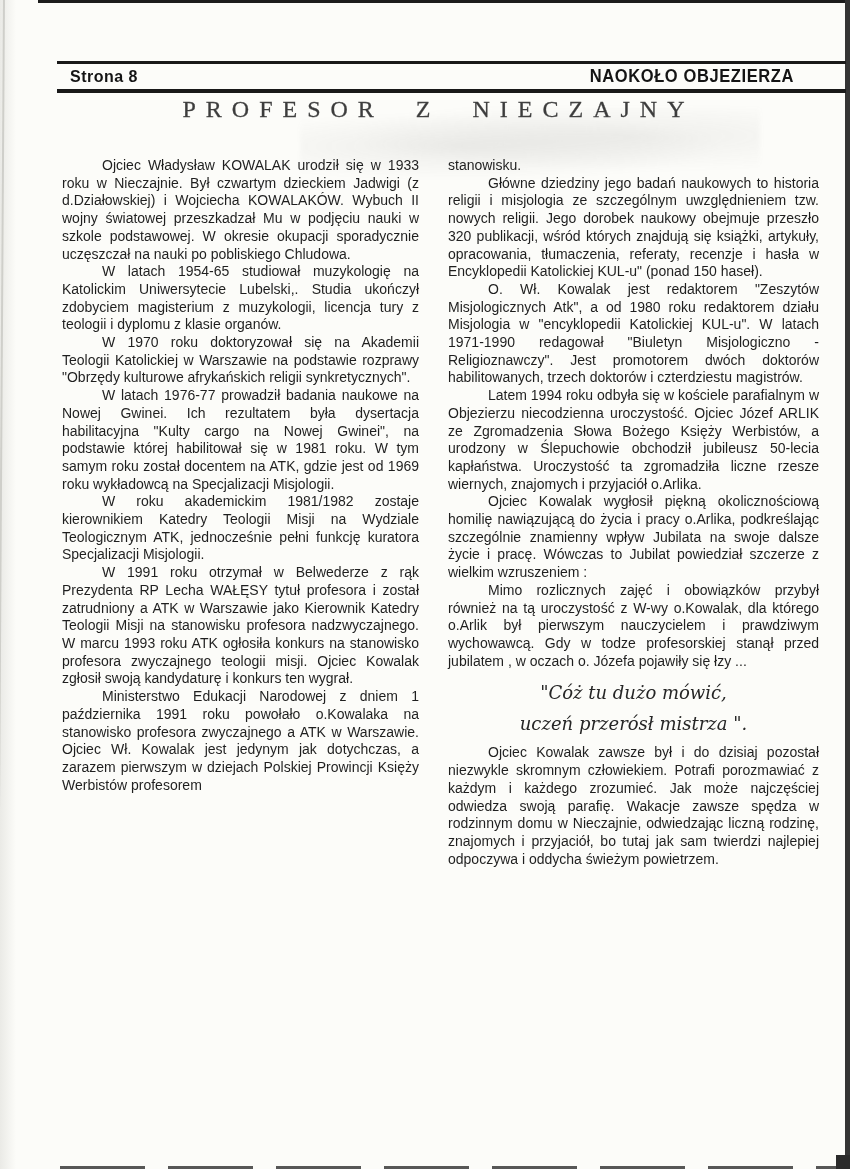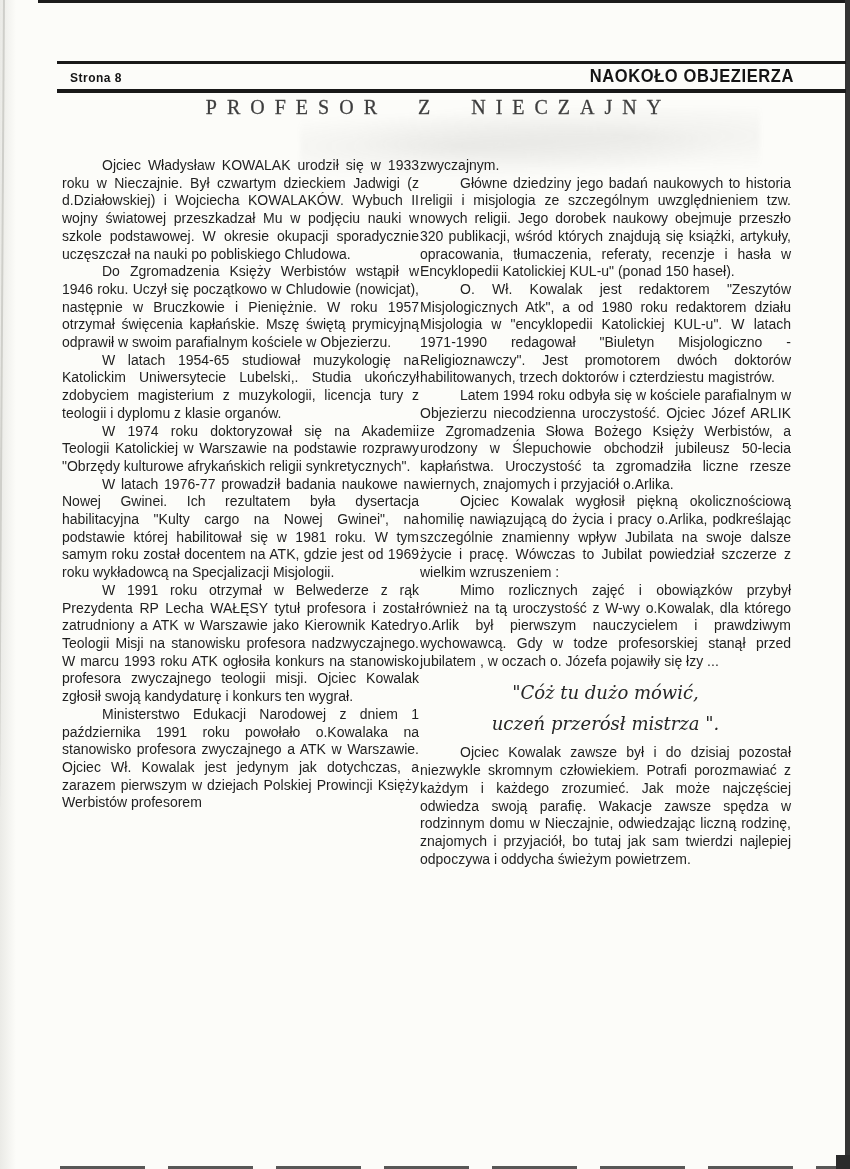--- a/index.html
+++ b/index.html
@@ -19,41 +19,41 @@
     background:repeating-linear-gradient(to right,#2e2e2e 0 85px,transparent 85px 108px); opacity:.8; }
   .scan-corner-br { position:absolute; right:0; bottom:0; width:14px; height:14px; background:#2b2b2b; }
 
   
   .header {
     position:absolute; left:57px; top:61px; width:789px; box-sizing:border-box;
     border-top:3px solid #191919; border-bottom:4px solid #191919;
     padding:3px 10px 3px 13px;
     display:flex; justify-content:space-between; align-items:baseline;
   }
-  .header-page { font-size:12px; font-weight:bold; letter-spacing:.5px; color:#141414; }
+  .header-page { font-size:16px; font-weight:bold; letter-spacing:.5px; color:#141414; }
   .header-masthead { font-size:16.5px; font-weight:bold; letter-spacing:.6px;
     padding-right:42px; color:#141414; transform:scaleY(1.1); transform-origin:center bottom; }
 
   
   .title {
     position:absolute; top:96px; left:57px; width:763px; text-align:center;
-    font-family:"Liberation Serif", serif; font-size:20px; font-weight:500;
+    font-family:"Liberation Serif", serif; font-size:24px; font-weight:500;
     letter-spacing:10px; word-spacing:16px; color:#3c3c3c;
     -webkit-text-stroke:.3px #4a4a4a;
   }
   .ghost {
     position:absolute; top:108px; left:300px; width:460px; height:70px;
     background:
       radial-gradient(ellipse at 35% 55%, rgba(110,110,110,.10), transparent 62%),
       radial-gradient(ellipse at 72% 40%, rgba(110,110,110,.09), transparent 60%);
     filter:blur(2px);
   }
 
   
-  .columns { position:absolute; top:157px; left:62px; display:flex; gap:1px; }
+  .columns { position:absolute; top:157px; left:62px; display:flex; gap:29px; }
   .col { font-size:14px; line-height:17.7px; text-align:justify; color:#1f1f1f; }
   .col-left  { width:357px; }
   .col-right { width:371px; }
   p.para { margin:0; text-indent:40px; }
   p.para.noindent { text-indent:0; }
   .quote {
     margin:7px 0 5px; text-align:center;
     font-family:"DejaVu Serif", serif; font-style:italic;
     font-size:18px; line-height:31px; color:#262626;
   }
@@ -75,29 +75,29 @@
     <span class="header-masthead">NAOKOŁO OBJEZIERZA</span>
   </div>
 
   <div class="ghost"></div>
 
   <div class="title">PROFESOR Z NIECZAJNY</div>
 
   <div class="columns">
     <div class="col col-left">
       <p class="para">Ojciec Władysław KOWALAK urodził się w 1933 roku w Nieczajnie. Był czwartym dzieckiem Jadwigi (z d.Działowskiej) i Wojciecha KOWALAKÓW. Wybuch II wojny światowej przeszkadzał Mu w podjęciu nauki w szkole podstawowej. W okresie okupacji sporadycznie uczęszczał na nauki po pobliskiego Chludowa.</p>
-      <p class="para">Do Zgromadzenia Księży Werbistów wstąpił w 1946 roku. Uczył się początkowo w Chludowie (nowicjat), następnie w Bruczkowie i Pieniężnie. W roku 1957 otrzymał święcenia kapłańskie. Mszę świętą prymicyjną odprawił w swoim parafialnym kościele w Objezierzu.</p>
       <p class="para">W latach 1954-65 studiował muzykologię na Katolickim Uniwersytecie Lubelski,. Studia ukończył zdobyciem magisterium z muzykologii, licencja tury z teologii i dyplomu z klasie organów.</p>
-      <p class="para">W 1974 roku doktoryzował się na Akademii Teologii Katolickiej w Warszawie na podstawie rozprawy "Obrzędy kulturowe afrykańskich religii synkretycznych".</p>
+      <p class="para">W 1970 roku doktoryzował się na Akademii Teologii Katolickiej w Warszawie na podstawie rozprawy "Obrzędy kulturowe afrykańskich religii synkretycznych".</p>
       <p class="para">W latach 1976-77 prowadził badania naukowe na Nowej Gwinei. Ich rezultatem była dysertacja habilitacyjna "Kulty cargo na Nowej Gwinei", na podstawie której habilitował się w 1981 roku. W tym samym roku został docentem na ATK, gdzie jest od 1969 roku wykładowcą na Specjalizacji Misjologii.</p>
+      <p class="para">W roku akademickim 1981/1982 zostaje kierownikiem Katedry Teologii Misji na Wydziale Teologicznym ATK, jednocześnie pełni funkcję kuratora Specjalizacji Misjologii.</p>
       <p class="para">W 1991 roku otrzymał w Belwederze z rąk Prezydenta RP  Lecha WAŁĘSY tytuł profesora i został zatrudniony a ATK w Warszawie jako Kierownik Katedry Teologii Misji na stanowisku profesora nadzwyczajnego. W marcu 1993 roku ATK ogłosiła konkurs na stanowisko profesora zwyczajnego teologii misji. Ojciec Kowalak zgłosił swoją kandydaturę i konkurs ten wygrał.</p>
       <p class="para">Ministerstwo Edukacji Narodowej z dniem 1 października 1991 roku powołało o.Kowalaka na stanowisko profesora zwyczajnego a ATK w Warszawie. Ojciec Wł. Kowalak jest jedynym jak dotychczas, a zarazem pierwszym w dziejach Polskiej Prowincji Księży Werbistów profesorem</p>
     </div>
     <div class="col col-right">
-      <p class="para noindent">zwyczajnym.</p>
+      <p class="para noindent">stanowisku.</p>
       <p class="para">Główne dziedziny jego badań naukowych to historia religii i misjologia ze szczególnym uwzględnieniem tzw. nowych religii. Jego dorobek naukowy obejmuje przeszło 320 publikacji, wśród których znajdują się książki, artykuły, opracowania, tłumaczenia, referaty, recenzje i hasła w Encyklopedii Katolickiej KUL-u" (ponad 150 haseł).</p>
       <p class="para">O. Wł. Kowalak jest redaktorem "Zeszytów Misjologicznych  Atk", a od 1980 roku redaktorem działu Misjologia w "encyklopedii Katolickiej KUL-u". W latach 1971-1990 redagował "Biuletyn Misjologiczno - Religioznawczy". Jest promotorem dwóch doktorów habilitowanych, trzech doktorów i czterdziestu magistrów.</p>
       <p class="para">Latem 1994 roku odbyła się w kościele parafialnym w Objezierzu niecodzienna uroczystość. Ojciec Józef ARLIK ze Zgromadzenia  Słowa Bożego Księży Werbistów, a urodzony w Ślepuchowie obchodził jubileusz 50-lecia kapłaństwa. Uroczystość ta zgromadziła liczne rzesze wiernych, znajomych i przyjaciół o.Arlika.</p>
       <p class="para">Ojciec Kowalak wygłosił piękną okolicznościową homilię nawiązującą do życia i pracy o.Arlika, podkreślając szczególnie znamienny wpływ Jubilata na swoje dalsze życie i pracę. Wówczas to Jubilat powiedział szczerze z wielkim wzruszeniem :</p>
       <p class="para">Mimo rozlicznych zajęć i obowiązków przybył również na tą uroczystość z W-wy o.Kowalak, dla którego o.Arlik był pierwszym nauczycielem i prawdziwym wychowawcą. Gdy w todze profesorskiej stanął przed jubilatem , w oczach o. Józefa pojawiły się łzy ...</p>
       <div class="quote">
         <div>"Cóż tu dużo mówić,</div>
         <div>uczeń przerósł mistrza ".</div>
       </div>
       <p class="para">Ojciec Kowalak zawsze był i do dzisiaj pozostał niezwykle skromnym człowiekiem. Potrafi porozmawiać z każdym i każdego zrozumieć. Jak może najczęściej odwiedza swoją parafię. Wakacje zawsze spędza w rodzinnym domu w  Nieczajnie, odwiedzając liczną rodzinę, znajomych  i przyjaciół, bo tutaj jak sam twierdzi najlepiej odpoczywa i oddycha świeżym powietrzem.</p>

